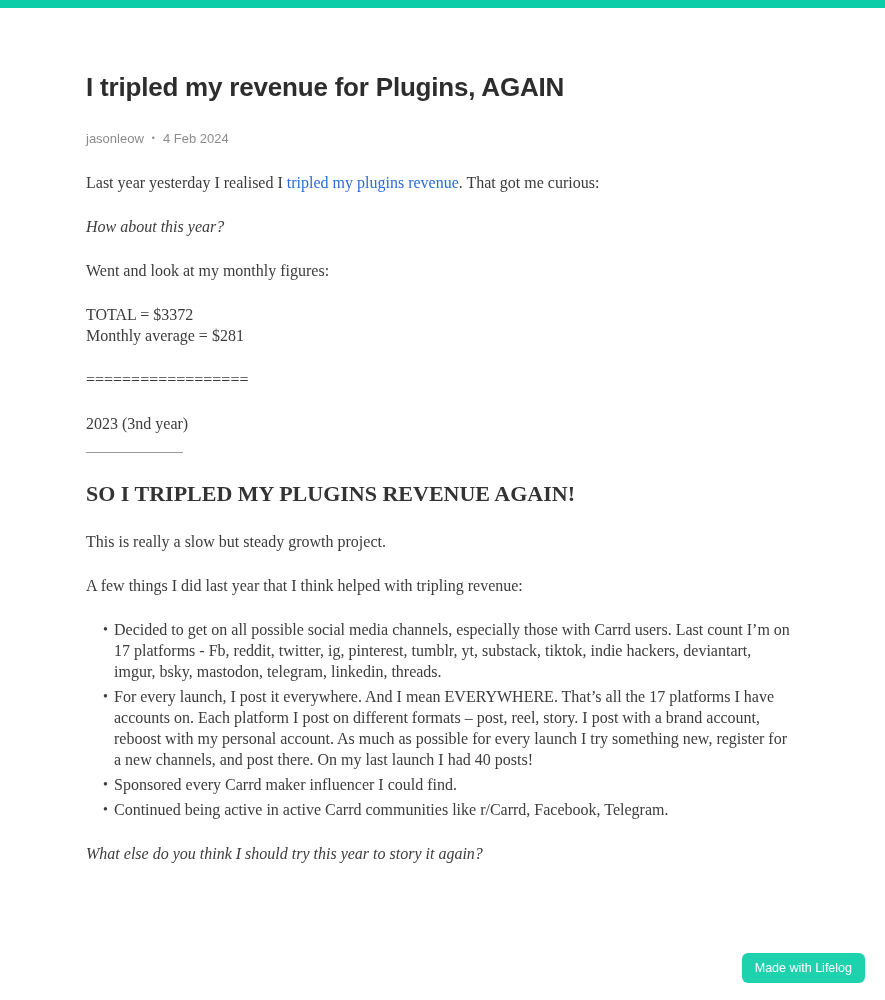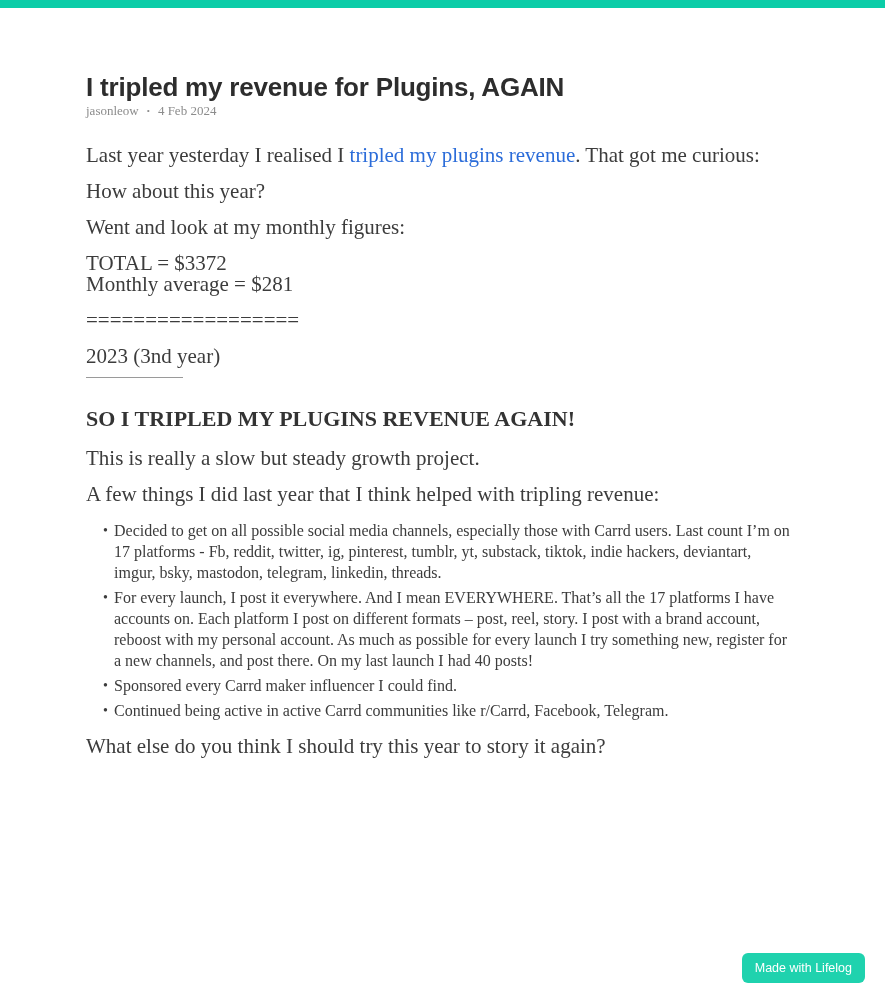--- a/index.html
+++ b/index.html
@@ -37,36 +37,37 @@
   h1.title {
     font-family: "Liberation Sans", sans-serif;
     font-size: 26px;
     line-height: 1.2;
     font-weight: 700;
     color: var(--heading-color);
     letter-spacing: -0.2px;
     margin: 64px 0 0 0;
   }
   .byline {
-    font-family: Liberation Serif, serif;
+    margin-top: 28px;
+    font-family: Liberation Sans, sans-serif;
     font-size: 13px;
     color: var(--muted-color);
     display: flex;
     align-items: center;
     gap: 8px;
   }
   .byline .dot { font-size: 9px; line-height: 1; }
   .byline .author { cursor: pointer; }
   .para {
-    font-size: 21px;
+    font-size: 16px;
     line-height: 21px;
-    margin: 15px 0;
+    margin: 23px 0;
   }
   .para.first { margin-top: 26px; }
-  .italic { }
+  .italic { font-style: italic; }
   a.link {
     color: var(--link-color);
     text-decoration: none;
     cursor: pointer;
   }
   .short-rule {
     border: none;
     border-top: 1px solid var(--rule-color);
     width: 97px;
     margin: -5px 0 10px 0;

